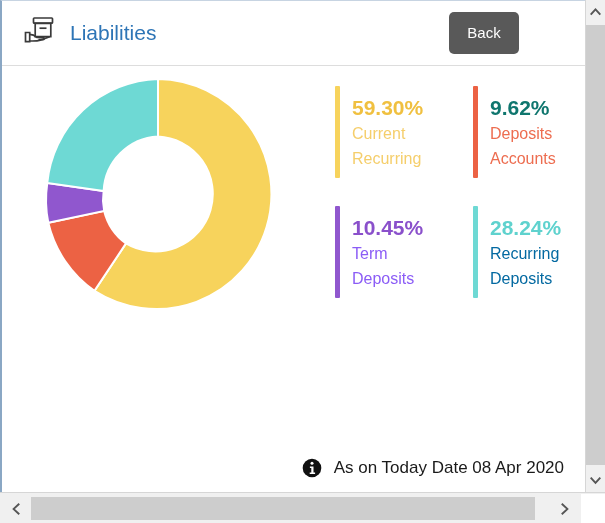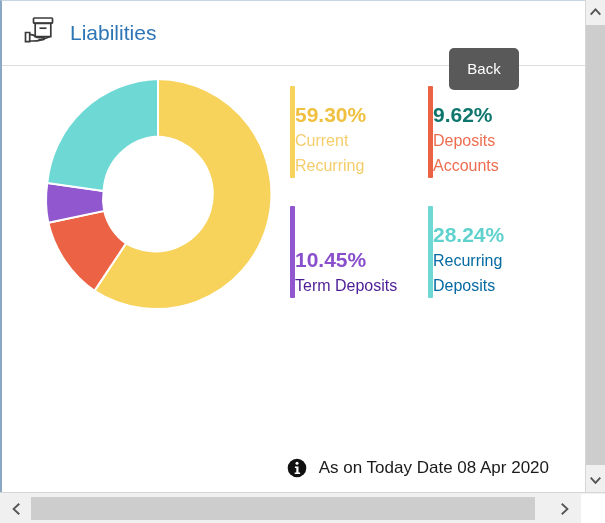--- a/index.html
+++ b/index.html
@@ -77,21 +77,20 @@
     background: #595959;
     color: #ffffff;
     border: none;
     border-radius: 5px;
     font-size: 15px;
     font-family: "Liberation Sans", sans-serif;
     cursor: pointer;
     padding: 0;
     line-height: 42px;
     text-align: center;
-    margin-top: 36px;
   }
 
   
   .body-area {
     position: relative;
     height: 426px;
   }
 
   
   .donut-wrap {
@@ -110,22 +109,23 @@
     top: 20px;
     width: 280px;
     display: grid;
     grid-template-columns: 132px 132px;
     grid-template-rows: auto auto;
     column-gap: 6px;
     row-gap: 28px;
   }
   .legend-item {
     display: flex;
-    align-items: flex-end;
-    gap: 0;
+    align-items: center;
+    gap: 12px;
+    margin-left: 45px;
   }
   .legend-bar {
     width: 5px;
     min-height: 92px;
     border-radius: 1px;
     flex: 0 0 auto;
   }
   .legend-text { padding-top: 1px; }
   .legend-pct {
     font-size: 21px;
@@ -135,21 +135,21 @@
   }
   .legend-label {
     font-size: 16px;
     line-height: 25px;
     max-width: 110px;
   }
 
   
   .footer-note {
     position: absolute;
-    right: 36px;
+    right: 21px;
     bottom: 14px;
     display: flex;
     align-items: center;
     gap: 12px;
   }
   .info-icon { width: 20px; height: 20px; display: block; flex: 0 0 auto; }
   .footer-text {
     font-size: 17px;
     color: #1a1a1a;
     white-space: nowrap;
@@ -287,21 +287,21 @@
           <div class="legend-text">
             <div class="legend-pct" style="color:#0f766e">9.62%</div>
             <div class="legend-label" style="color:#ed6d50">Deposits Accounts</div>
           </div>
         </div>
 
         <div class="legend-item">
           <div class="legend-bar" style="background:#9057ce"></div>
           <div class="legend-text">
             <div class="legend-pct" style="color:#8a50cb">10.45%</div>
-            <div class="legend-label" style="color:#4c1d95">Term Deposits</div>
+            <div class="legend-label" style="color:#8b5cf6">Term Deposits</div>
           </div>
         </div>
 
         <div class="legend-item">
           <div class="legend-bar" style="background:#6ed9d4"></div>
           <div class="legend-text">
             <div class="legend-pct" style="color:#5fd2ce">28.24%</div>
             <div class="legend-label" style="color:#0369a1">Recurring Deposits</div>
           </div>
         </div>

